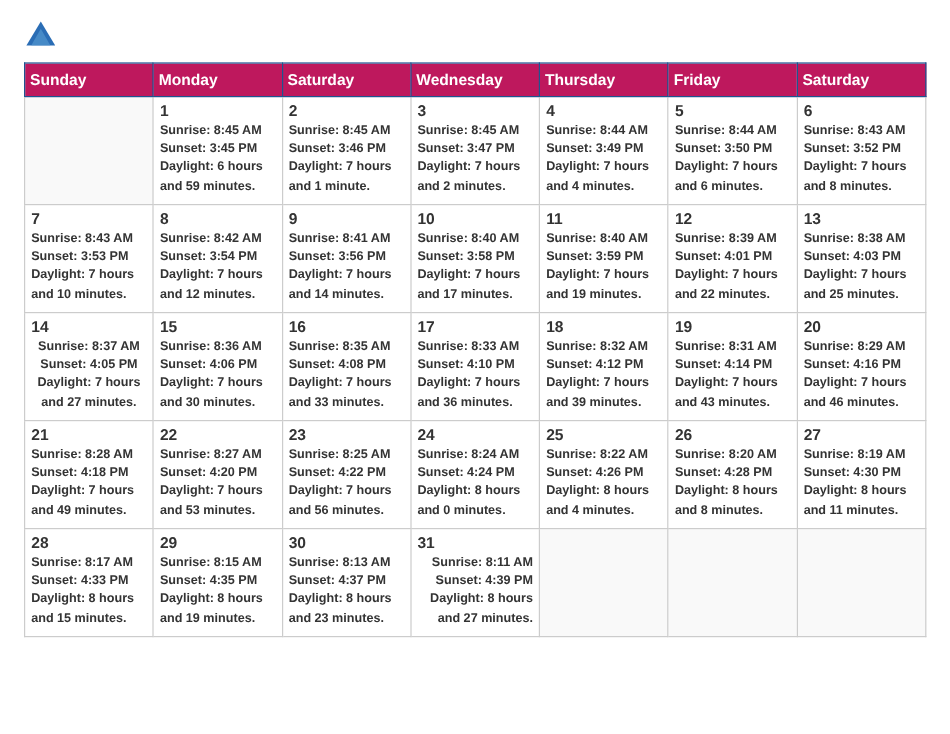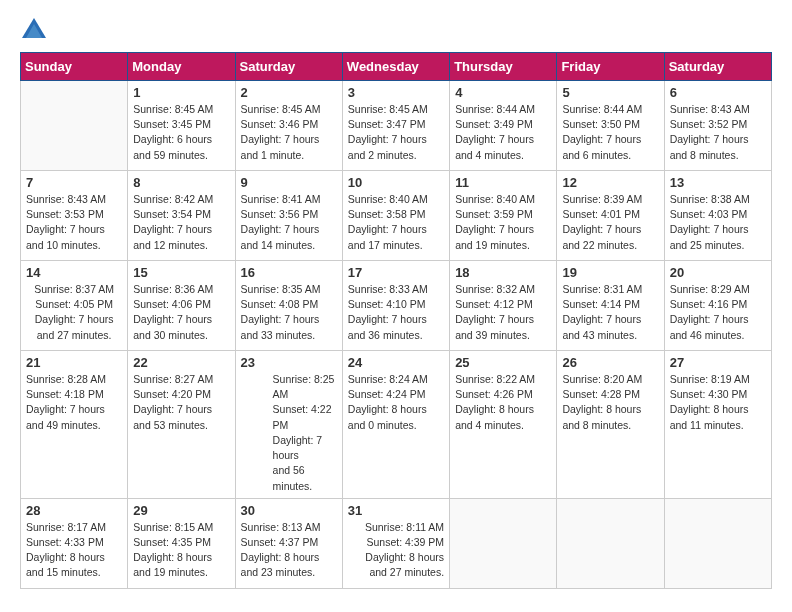--- a/index.html
+++ b/index.html
@@ -82,20 +82,21 @@
     .day-number {
       font-size: 13px;
       font-weight: bold;
       display: block;
       margin-bottom: 2px;
     }
     .day-info {
       font-size: 10.5px;
       line-height: 1.45;
       color: #333;
+      font-weight: bold;
     }
     .week-row td {
       height: 90px;
     }
   </style>
 </head>
 <body>
 
 <div class="header">
   <div class="logo">
@@ -284,21 +285,21 @@
         </td>
         <td>
           <span class="day-number">22</span>
           <div class="day-info" style="white-space: pre-line;">Sunrise: 8:27 AM
 Sunset: 4:20 PM
 Daylight: 7 hours
 and 53 minutes.</div>
         </td>
         <td>
           <span class="day-number">23</span>
-          <div class="day-info" style="white-space: pre-line; margin-left: 32px;">Sunrise: 8:25 AM
+          <div class="day-info" style="white-space: pre-line;">Sunrise: 8:25 AM
 Sunset: 4:22 PM
 Daylight: 7 hours
 and 56 minutes.</div>
         </td>
         <td>
           <span class="day-number">24</span>
           <div class="day-info" style="white-space: pre-line;">Sunrise: 8:24 AM
 Sunset: 4:24 PM
 Daylight: 8 hours
 and 0 minutes.</div>

